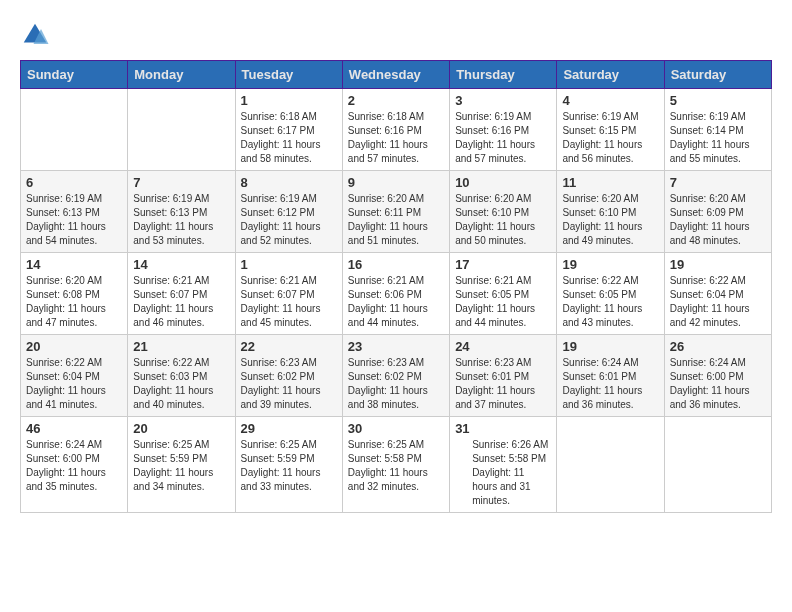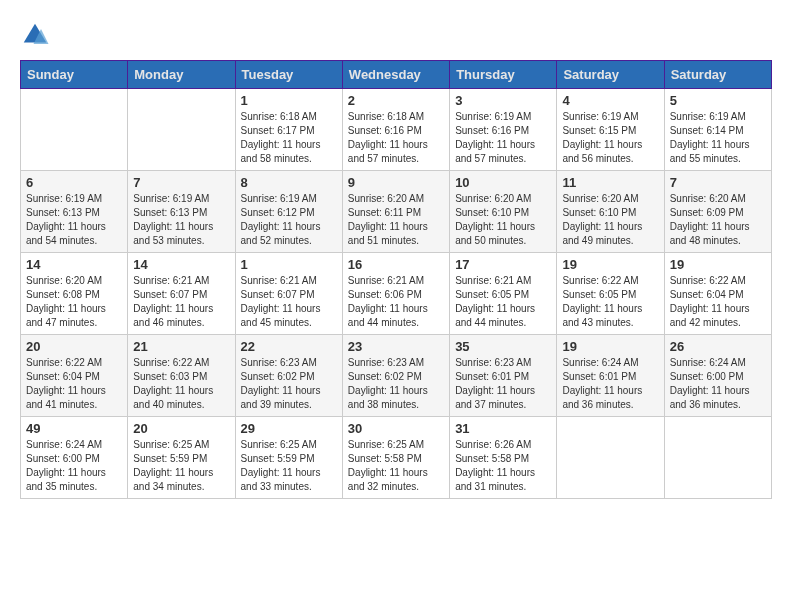--- a/index.html
+++ b/index.html
@@ -267,41 +267,41 @@
 Sunset: 6:02 PM
 Daylight: 11 hours and 39 minutes.</div>
         </td>
         <td>
           <span class="day-num">23</span>
           <div class="day-info" style="white-space: pre-line;">Sunrise: 6:23 AM
 Sunset: 6:02 PM
 Daylight: 11 hours and 38 minutes.</div>
         </td>
         <td>
-          <span class="day-num">35</span>
+          <span class="day-num">24</span>
           <div class="day-info" style="white-space: pre-line;">Sunrise: 6:23 AM
 Sunset: 6:01 PM
 Daylight: 11 hours and 37 minutes.</div>
         </td>
         <td>
           <span class="day-num">19</span>
           <div class="day-info" style="white-space: pre-line;">Sunrise: 6:24 AM
 Sunset: 6:01 PM
 Daylight: 11 hours and 36 minutes.</div>
         </td>
         <td>
           <span class="day-num">26</span>
           <div class="day-info" style="white-space: pre-line;">Sunrise: 6:24 AM
 Sunset: 6:00 PM
 Daylight: 11 hours and 36 minutes.</div>
         </td>
       </tr>
       <tr>
         <td>
-          <span class="day-num">49</span>
+          <span class="day-num">46</span>
           <div class="day-info" style="white-space: pre-line;">Sunrise: 6:24 AM
 Sunset: 6:00 PM
 Daylight: 11 hours and 35 minutes.</div>
         </td>
         <td>
           <span class="day-num">20</span>
           <div class="day-info" style="white-space: pre-line;">Sunrise: 6:25 AM
 Sunset: 5:59 PM
 Daylight: 11 hours and 34 minutes.</div>
         </td>
@@ -312,21 +312,21 @@
 Daylight: 11 hours and 33 minutes.</div>
         </td>
         <td>
           <span class="day-num">30</span>
           <div class="day-info" style="white-space: pre-line;">Sunrise: 6:25 AM
 Sunset: 5:58 PM
 Daylight: 11 hours and 32 minutes.</div>
         </td>
         <td>
           <span class="day-num">31</span>
-          <div class="day-info" style="white-space: pre-line;">Sunrise: 6:26 AM
+          <div class="day-info" style="white-space: pre-line; margin-left: 17px;">Sunrise: 6:26 AM
 Sunset: 5:58 PM
 Daylight: 11 hours and 31 minutes.</div>
         </td>
         <td class="empty-cell"></td>
         <td class="empty-cell"></td>
       </tr>
     </tbody>
 </table>
 
 </body></html>

